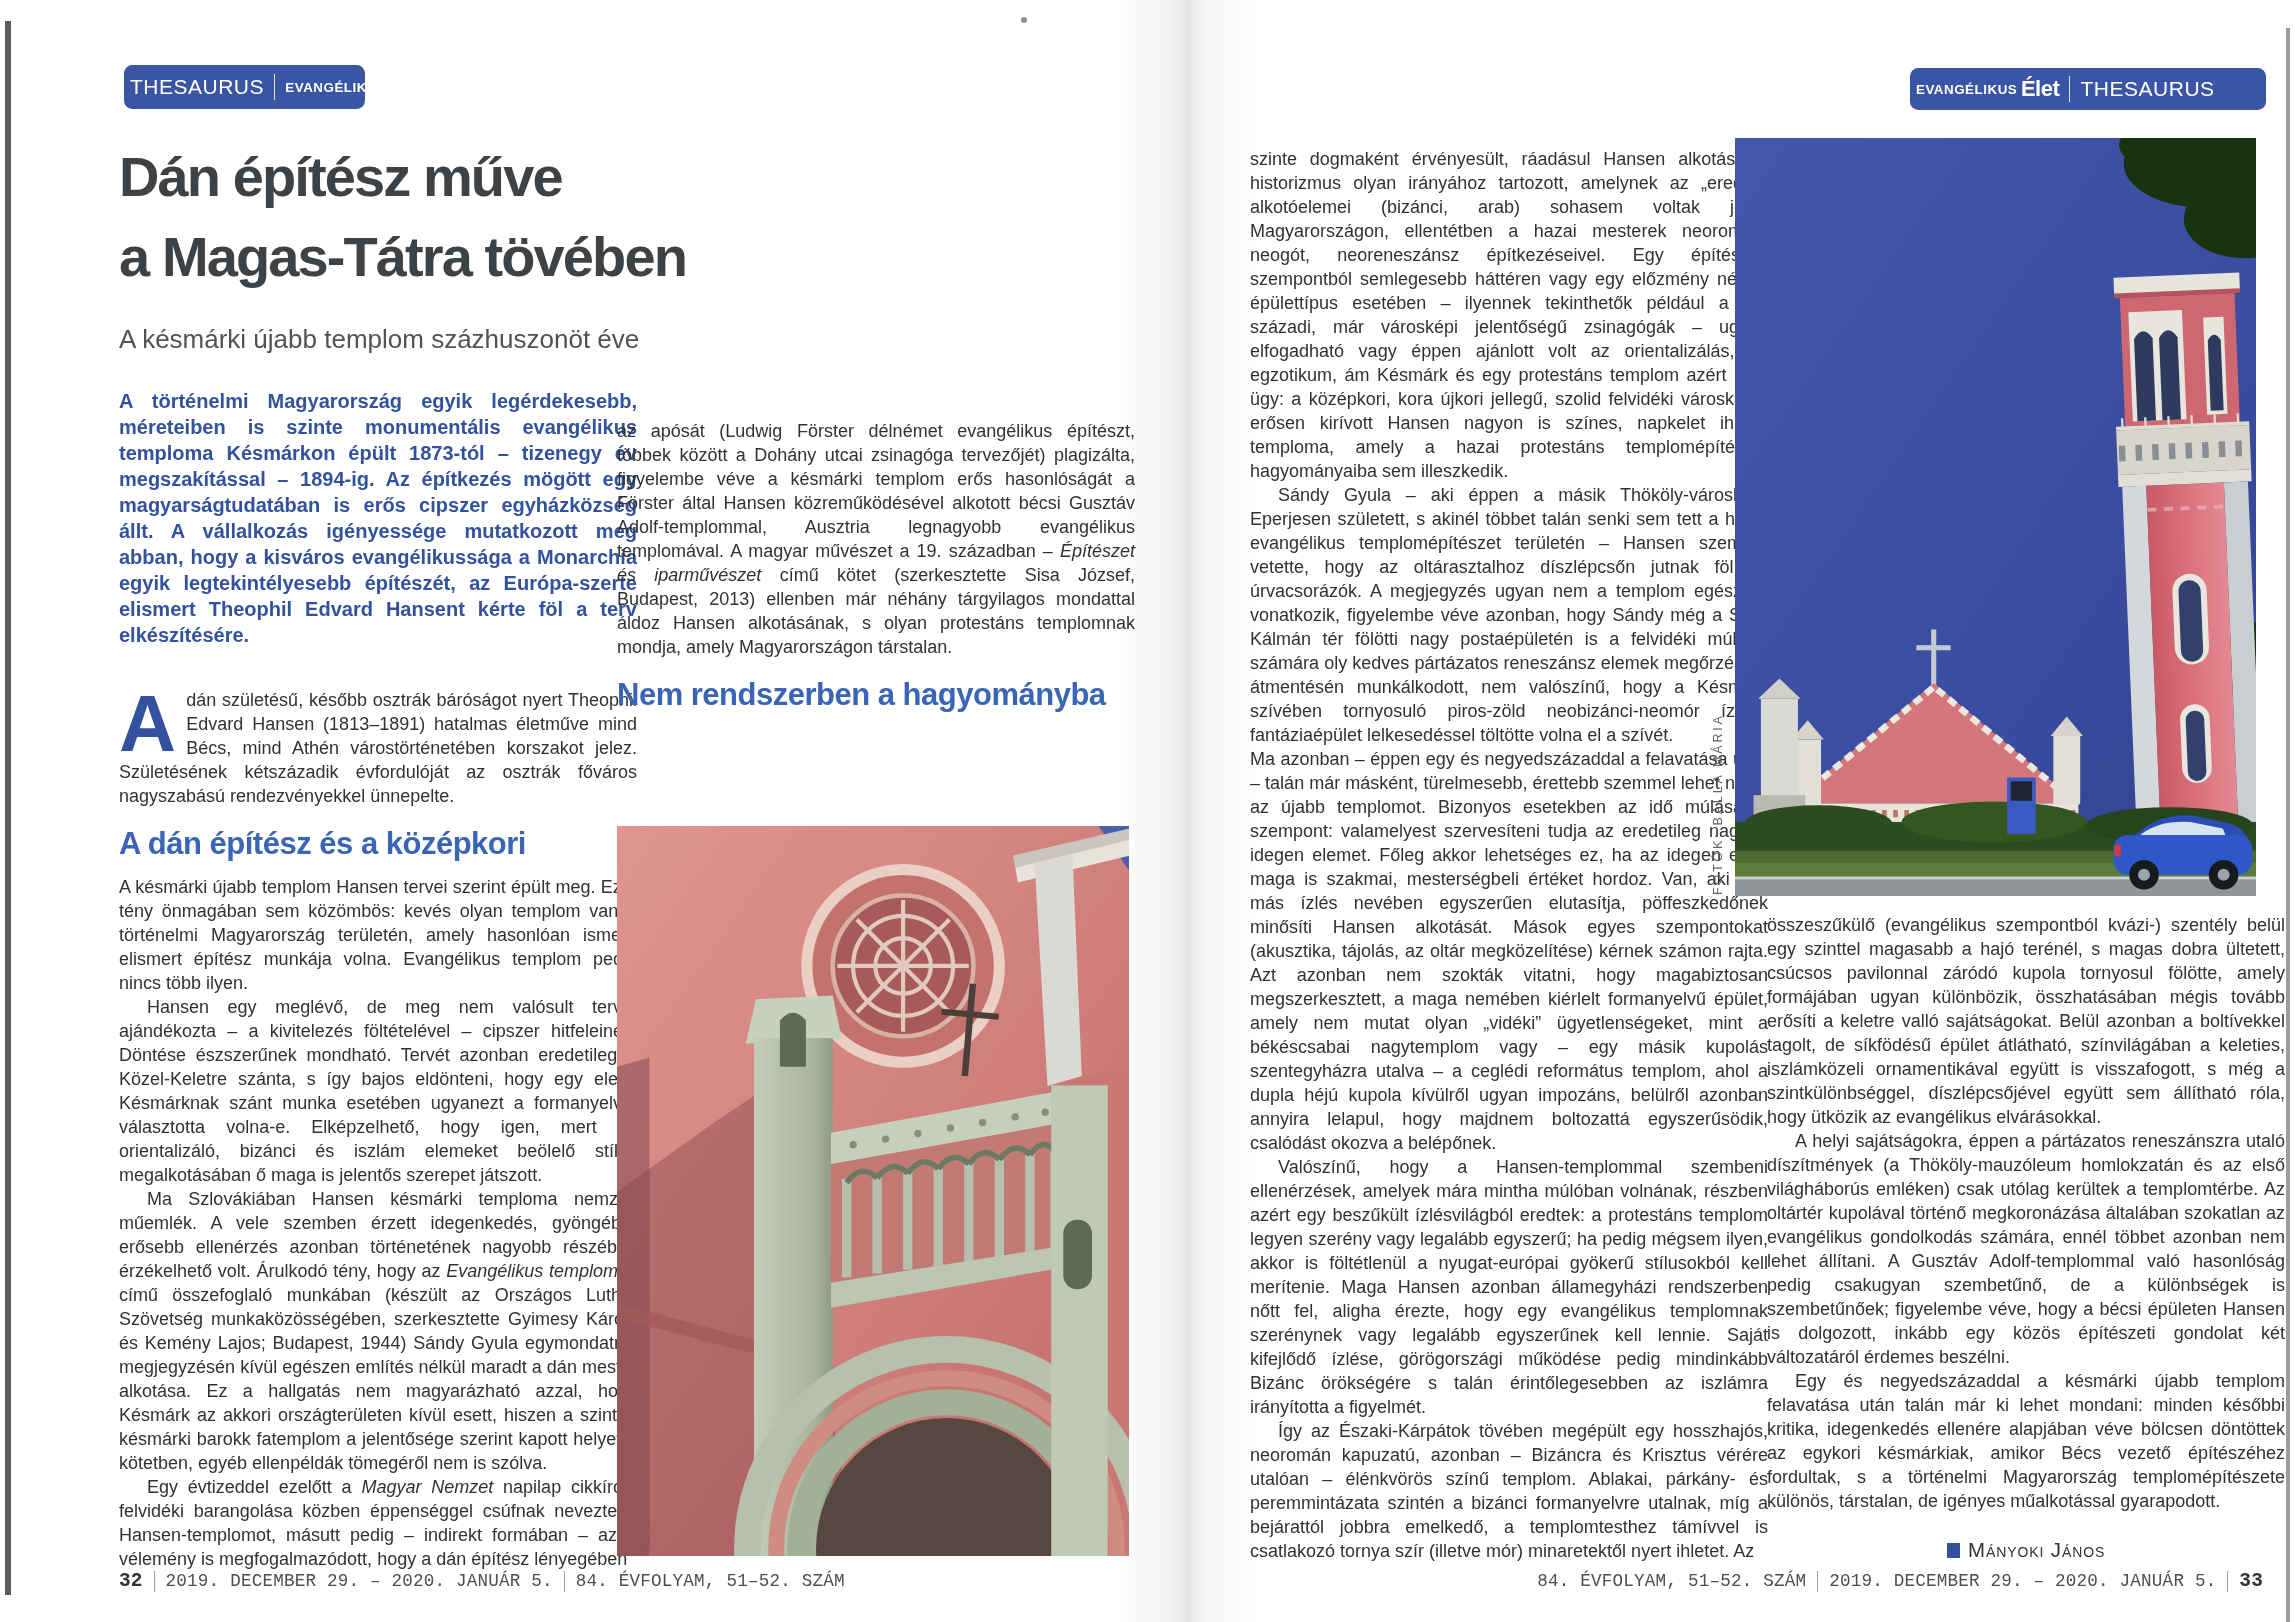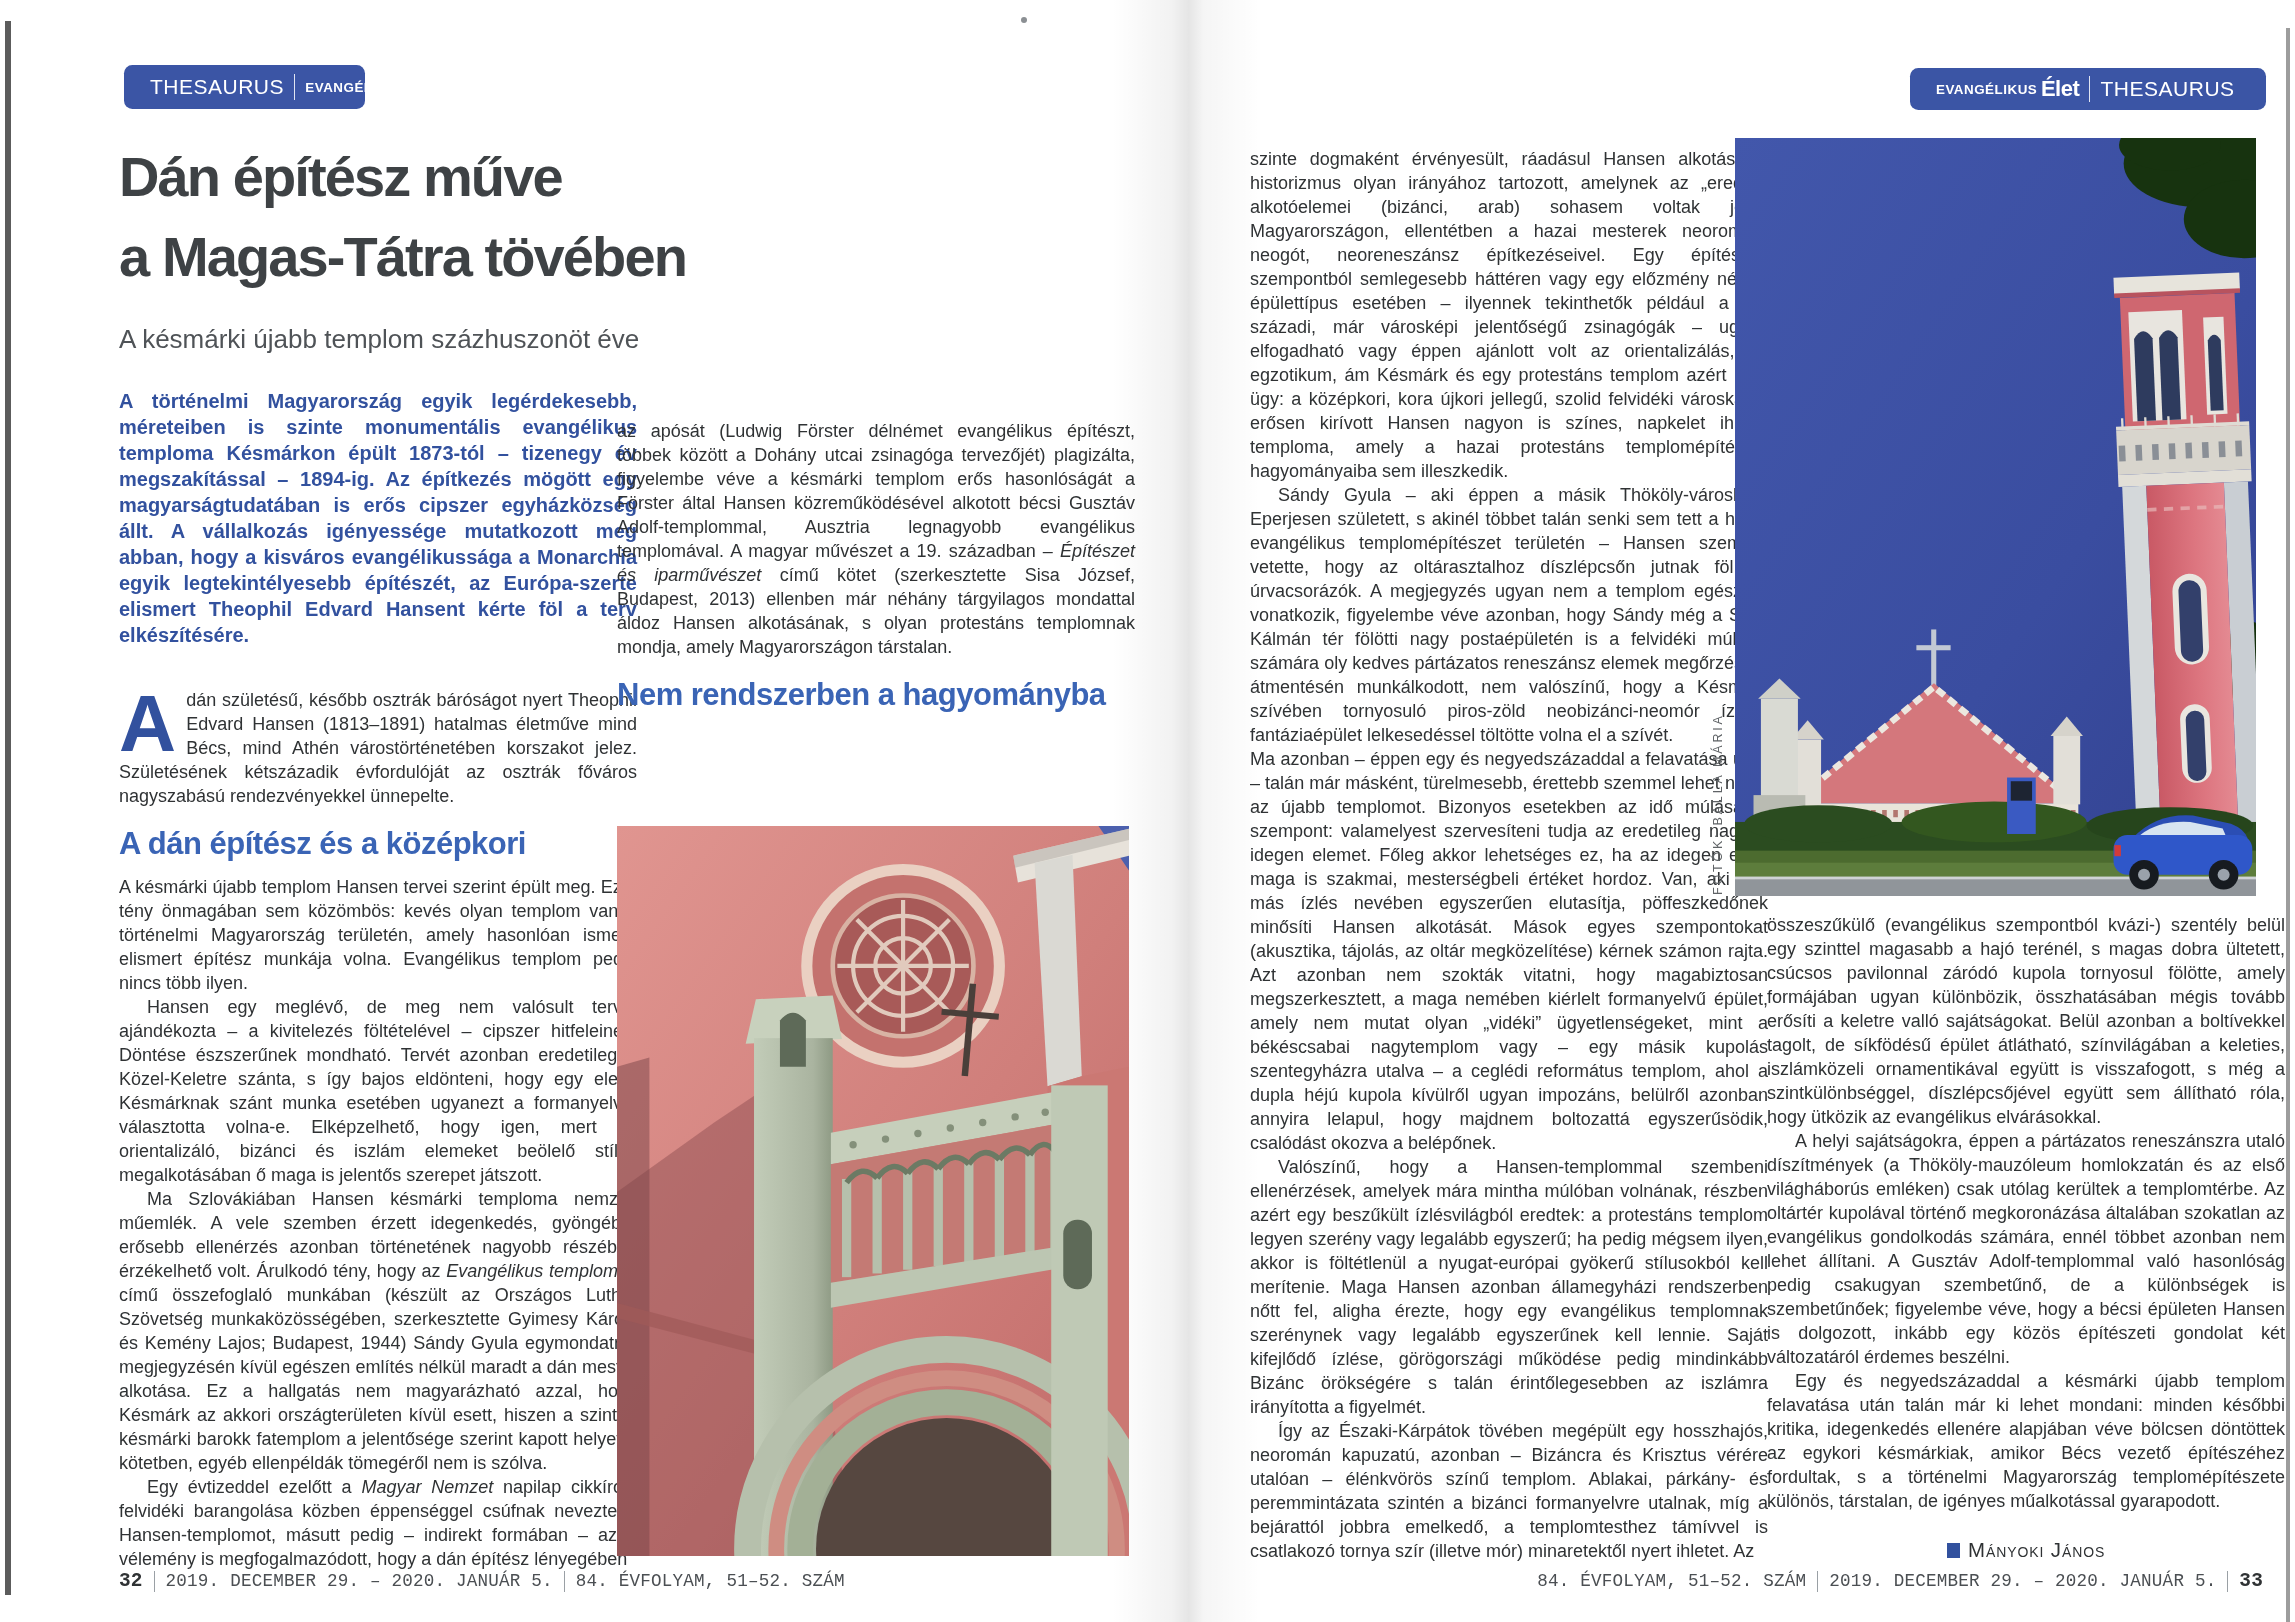--- a/index.html
+++ b/index.html
@@ -20,21 +20,21 @@
   }
   .edge{position:absolute;background:#262626;}
   .edge-left{left:4.6px;top:21px;width:6px;height:1574px;opacity:.75;}
   .edge-right{left:2286px;top:28px;width:4.2px;height:1595px;opacity:.45;}
   .speck{position:absolute;left:1021px;top:16.7px;width:6px;height:6px;border-radius:50%;background:#8b8f93;}
   .gutter{position:absolute;left:1112px;top:0;width:148px;height:1622px;
     background:linear-gradient(to right,rgba(0,0,0,0),rgba(0,0,0,.05) 40%,rgba(0,0,0,.10) 52%,rgba(0,0,0,.04) 62%,rgba(0,0,0,0));}
 
   
   .banner{position:absolute;background:var(--banner_blue);border-radius:8.3px;color:#ffffff;
-    display:flex;align-items:center;padding:0 26px;box-sizing:border-box;}
+    display:flex;align-items:center;padding:0 6px;box-sizing:border-box;}
   .banner-left{left:124px;top:65px;width:241px;height:44px;}
   .banner-right{left:1910px;top:68px;width:356px;height:42px;}
   .bn-thesaurus{font-size:21px;font-weight:500;letter-spacing:0.5px;}
   .bn-small{font-size:13.4px;font-weight:700;letter-spacing:0.5px;}
   .bn-big{font-size:22px;font-weight:700;letter-spacing:-0.5px;margin-left:3.7px;}
   .bn-div{width:0.9px;height:26px;background:rgba(255,255,255,.85);margin:0 10.2px;flex:none;}
 
   
   .title{position:absolute;left:119px;top:137px;width:972px;
     font-size:56px;line-height:80px;font-weight:700;color:var(--title_gray);letter-spacing:-1.9px;margin:0;}

